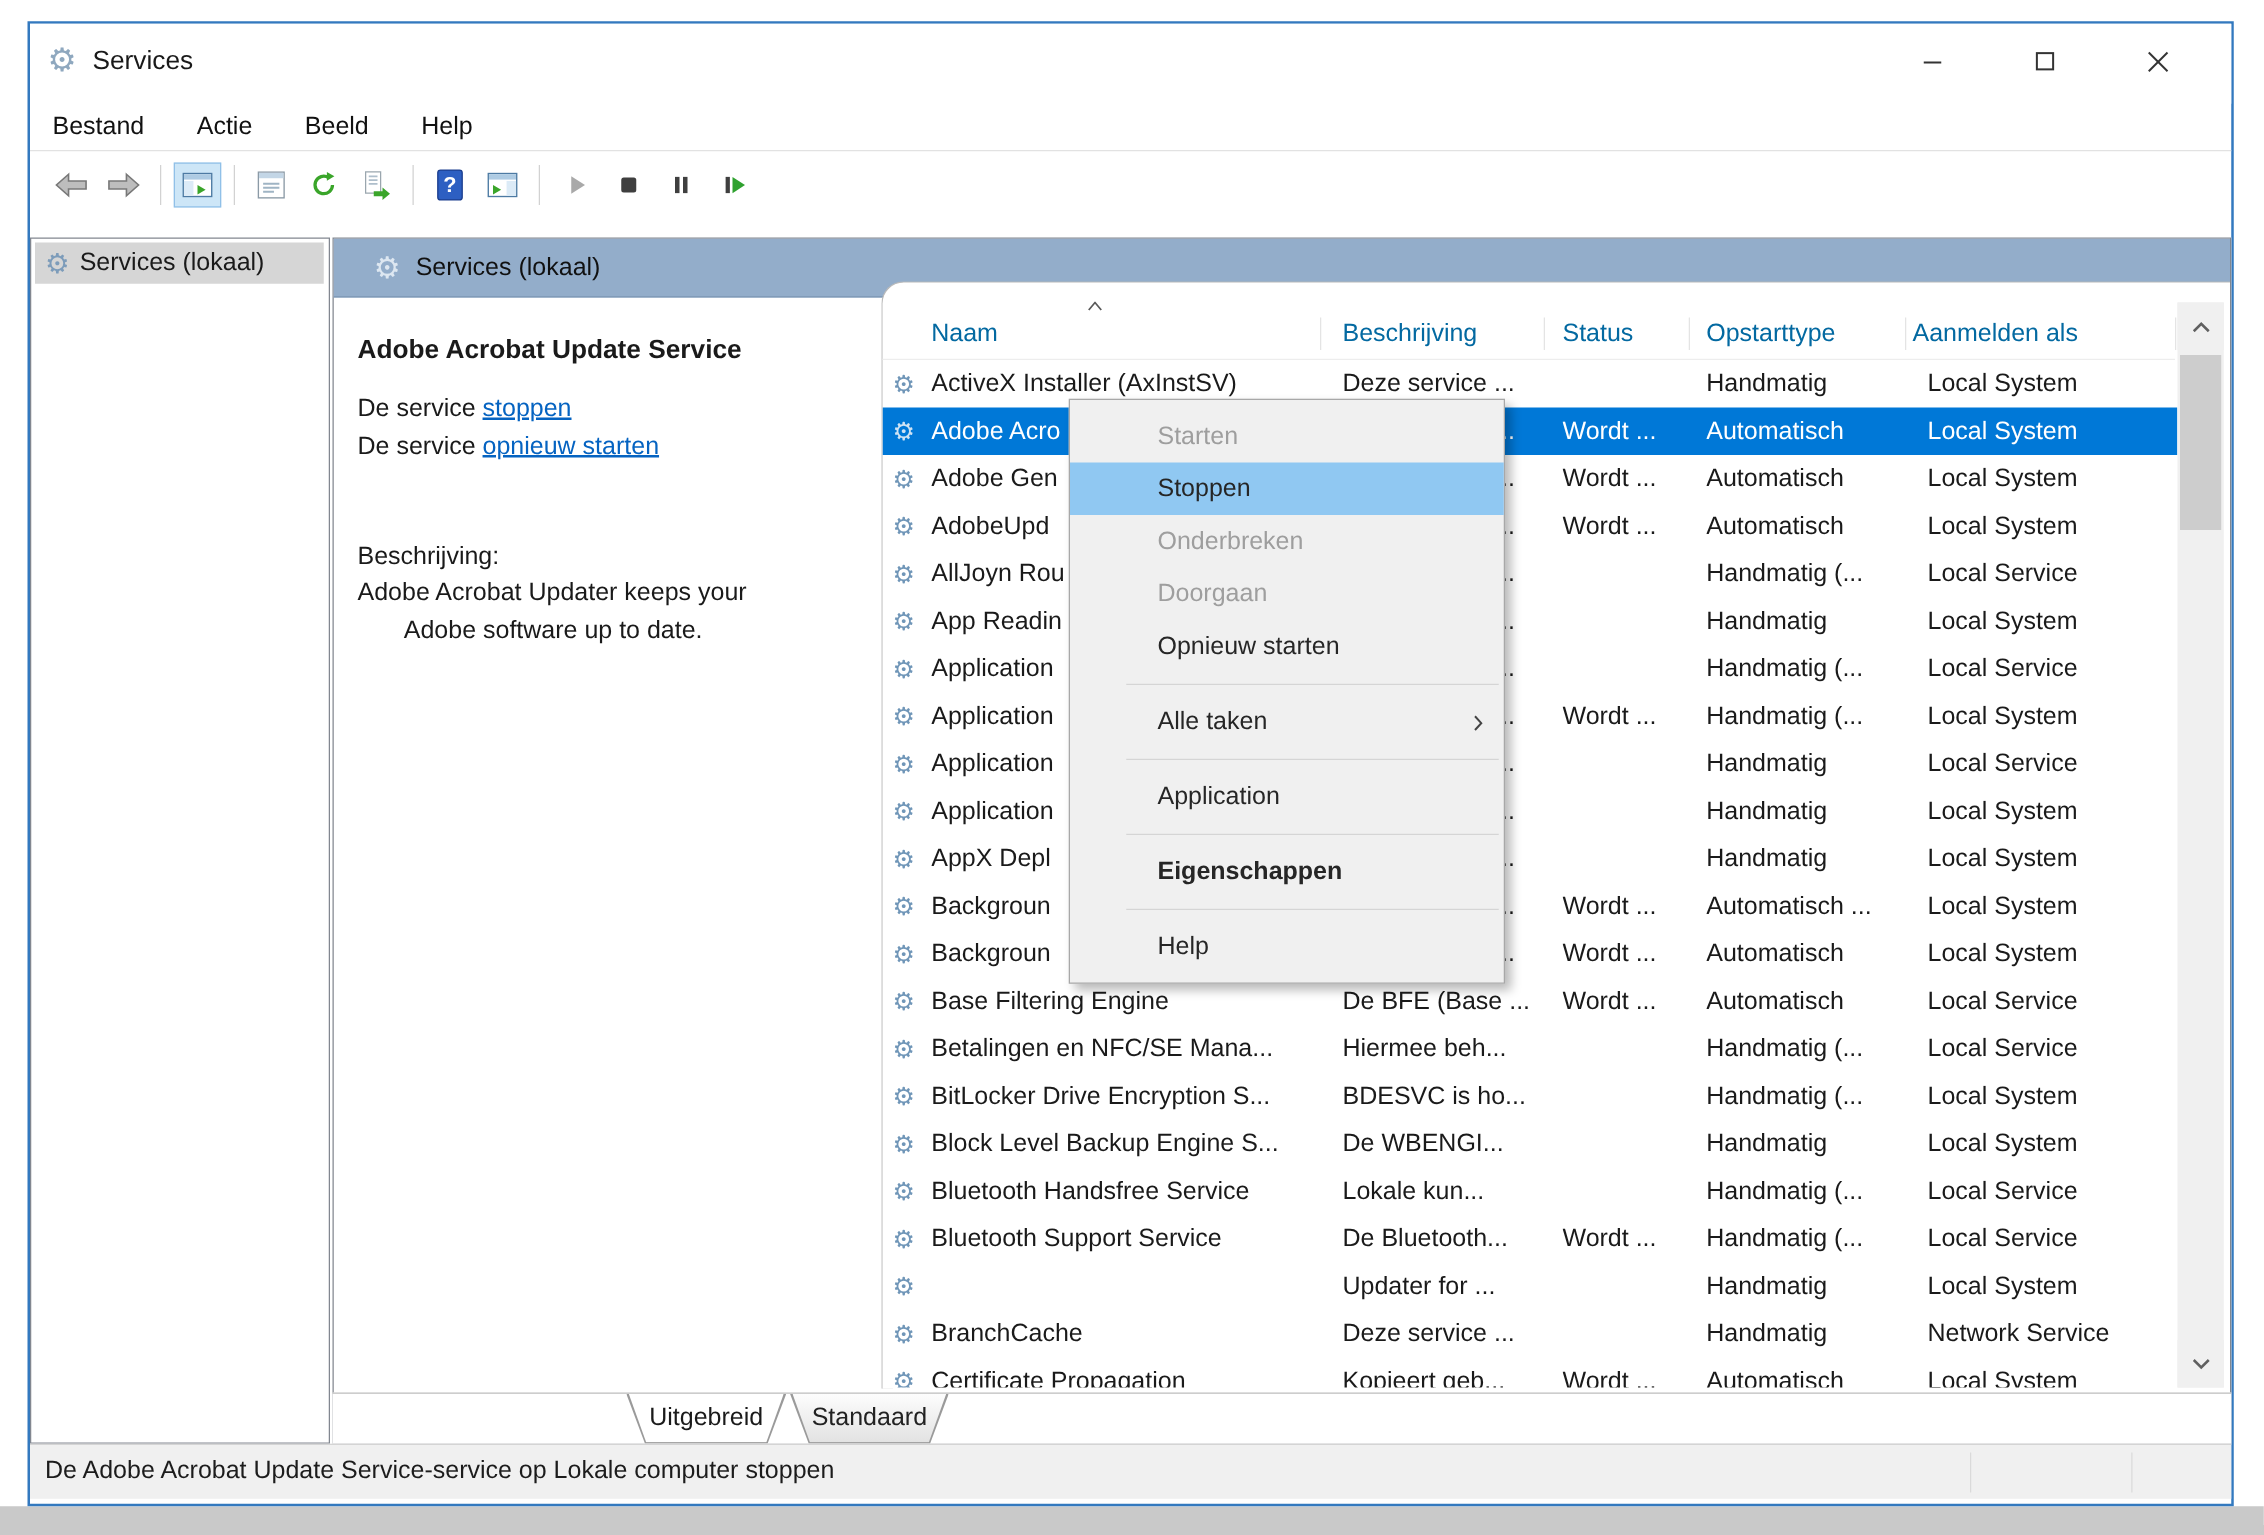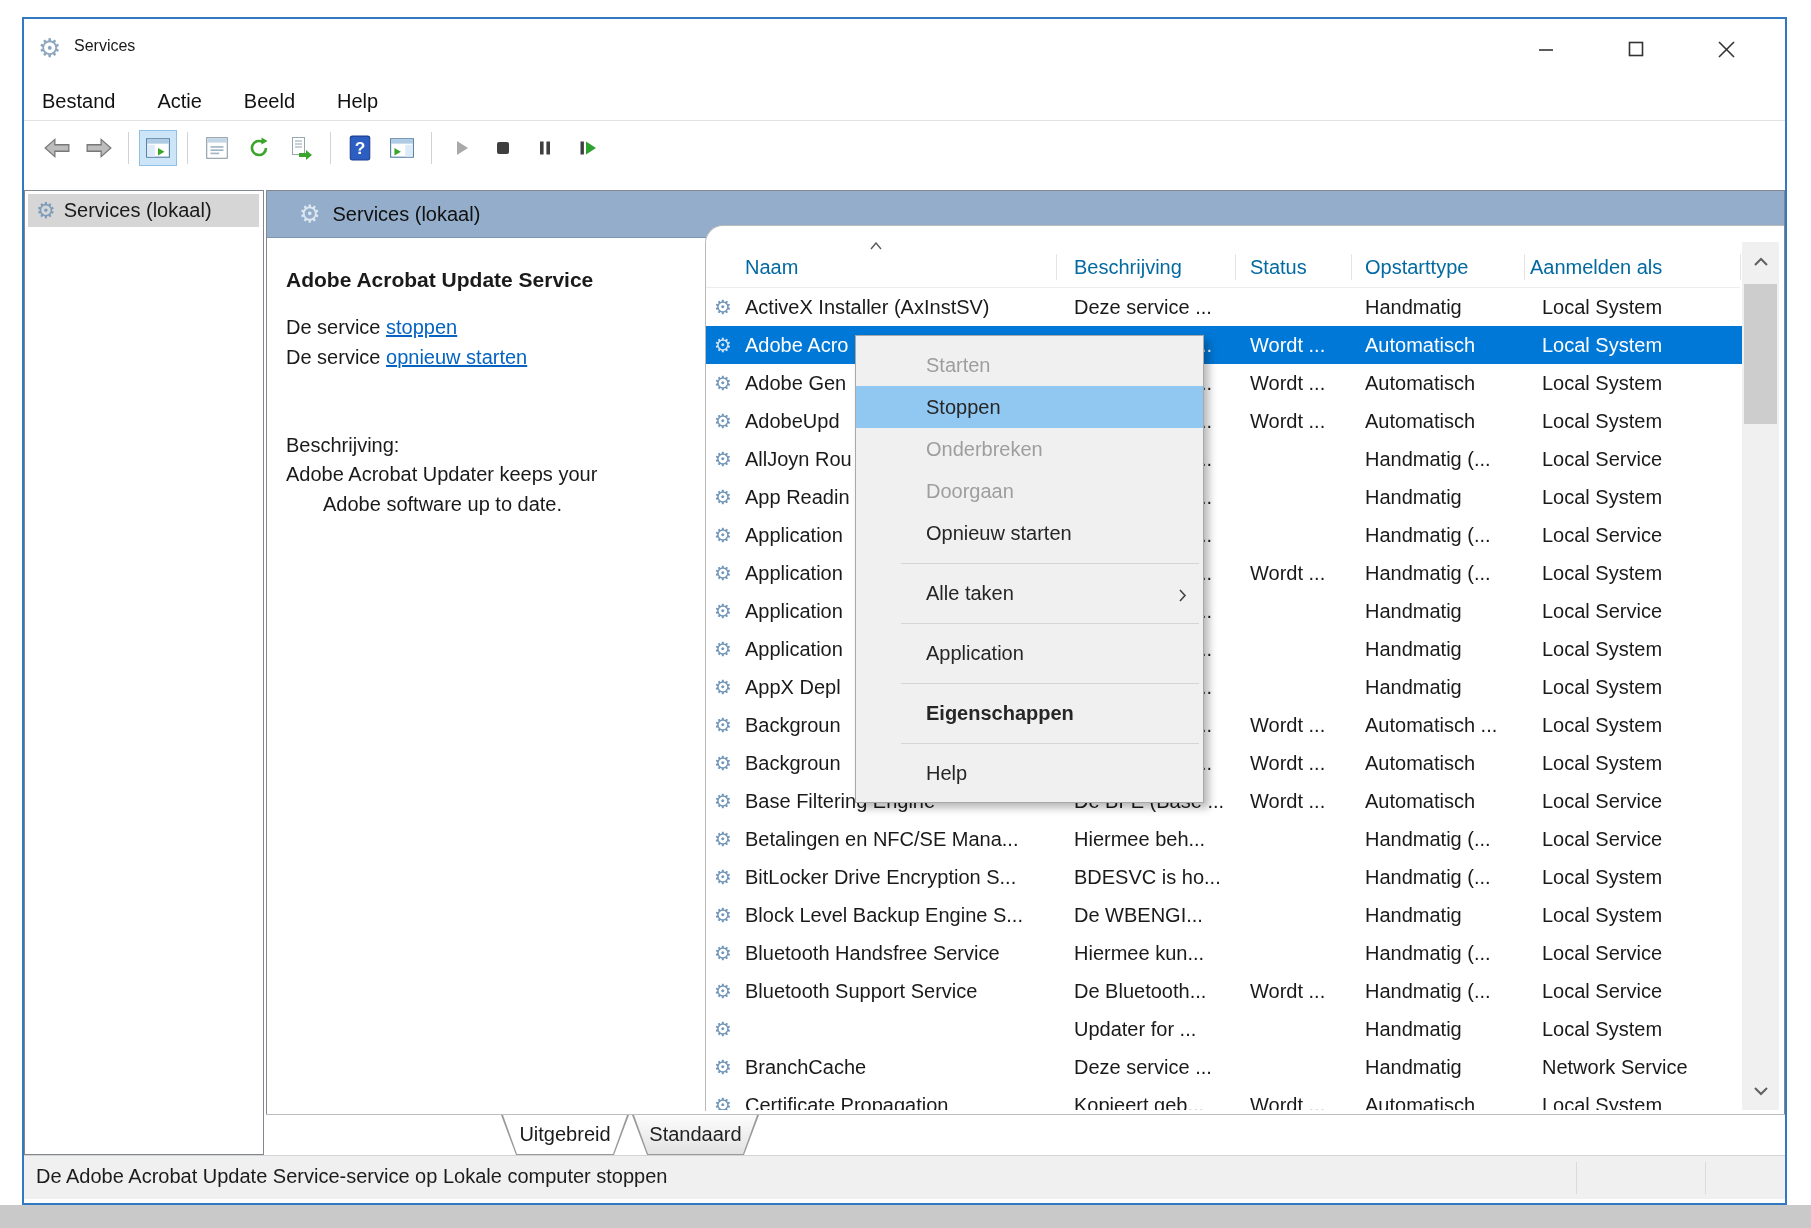--- a/index.html
+++ b/index.html
@@ -4,21 +4,21 @@
 <style>
   html,body{margin:0;padding:0;width:1811px;height:1228px;background:#ffffff;
     font-family:"Liberation Sans","DejaVu Sans",sans-serif;color:#1a1a1a;overflow:hidden;}
   .abs{position:absolute;}
   #desk-shadow{left:0;top:1205px;width:1811px;height:23px;background:#c9c9c9;}
   #window{left:22px;top:17px;width:1761px;height:1184px;background:#ffffff;
     border:2px solid #3379bf;}
   
   #titlebar{left:0;top:0;width:100%;height:64px;background:#ffffff;}
   #title-gear{left:14px;top:14px;font-size:26px;color:#8fa8bf;}
-  #title-text{left:50px;top:18px;font-size:16px;color:#191919;}
+  #title-text{left:50px;top:18px;font-size:21px;color:#191919;}
   .capbtn{top:10px;width:56px;height:40px;display:flex;align-items:center;justify-content:center;}
   
   #menubar{left:0;top:64px;width:100%;height:37px;display:flex;align-items:center;padding-left:18px;box-sizing:border-box;}
   .menu-item{font-size:20px;padding:4px 20px 4px 0;margin-right:22px;color:#111;}
   
   #toolbar{left:0;top:101px;width:100%;height:54px;border-top:1px solid #e2e2e2;
     display:flex;align-items:center;padding-left:12px;box-sizing:border-box;}
   .tbicon{width:38px;height:36px;display:flex;align-items:center;justify-content:center;margin:0 2px;}
   .tbicon svg{display:block;}
   .tbicon.active{background:#cde6f7;border:1px solid #90c0e8;box-sizing:border-box;}
@@ -51,21 +51,21 @@
   
   #vscroll{left:1036px;top:16px;width:37px;height:868px;background:#f0f0f0;}
   .sbtn{left:0;width:37px;height:38px;background:#f0f0f0;display:flex;align-items:center;justify-content:center;}
   #sthumb{left:2px;top:42px;width:33px;height:140px;background:#cdcdcd;}
   
   .detail-text{left:19px;font-size:20px;}
   #svc-title{top:77px;font-weight:bold;font-size:21px;}
   .linkline{white-space:pre;}
   a.svclink{color:#0563c1;text-decoration:underline;cursor:pointer;}
   
-  #ctxmenu{left:831px;top:316px;width:349px;background:#f0f0f0;border:1px solid #a8a8a8;
+  #ctxmenu{left:831px;top:300px;width:349px;background:#f0f0f0;border:1px solid #a8a8a8;
     box-shadow:5px 5px 8px rgba(0,0,0,0.28);padding:8px 0;box-sizing:border-box;z-index:50;}
   .mi{height:42px;display:flex;align-items:center;padding-left:70px;font-size:20px;color:#262626;position:relative;}
   .mi.disabled{color:#9e9e9e;}
   .mi.hover{background:#90c8f2;}
   .mi.bold{font-weight:bold;}
   .mi .subarrow{position:absolute;right:16px;top:13px;}
   .msep{height:18px;position:relative;}
   .msep::after{content:"";position:absolute;left:45px;right:4px;top:9px;height:1px;background:#d5d5d5;}
   
   #tabstrip{left:242px;top:1095px;width:1519px;height:41px;background:#ffffff;border-top:1px solid #bdbdbd;box-sizing:border-box;}
@@ -374,21 +374,21 @@
             <div class="gear">⚙</div>
             <div class="cell" style="left: 39px; width: 308px;">Block Level Backup Engine S...</div>
             <div class="cell" style="left: 368px; width: 152px;">De WBENGI...</div>
             <div class="cell" style="left: 544px; width: 98px;"></div>
             <div class="cell" style="left: 659px; width: 158px;">Handmatig</div>
             <div class="cell" style="left: 836px; width: 198px;">Local System</div>
           </div>
           <div class="lrow" style="top: 646px;">
             <div class="gear">⚙</div>
             <div class="cell" style="left: 39px; width: 308px;">Bluetooth Handsfree Service</div>
-            <div class="cell" style="left: 368px; width: 152px;">Hiermee kun...</div>
+            <div class="cell" style="left: 368px; width: 152px;">Lokale kun...</div>
             <div class="cell" style="left: 544px; width: 98px;"></div>
             <div class="cell" style="left: 659px; width: 158px;">Handmatig (...</div>
             <div class="cell" style="left: 836px; width: 198px;">Local Service</div>
           </div>
           <div class="lrow" style="top: 684px;">
             <div class="gear">⚙</div>
             <div class="cell" style="left: 39px; width: 308px;">Bluetooth Support Service</div>
             <div class="cell" style="left: 368px; width: 152px;">De Bluetooth...</div>
             <div class="cell" style="left: 544px; width: 98px;">Wordt ...</div>
             <div class="cell" style="left: 659px; width: 158px;">Handmatig (...</div>

